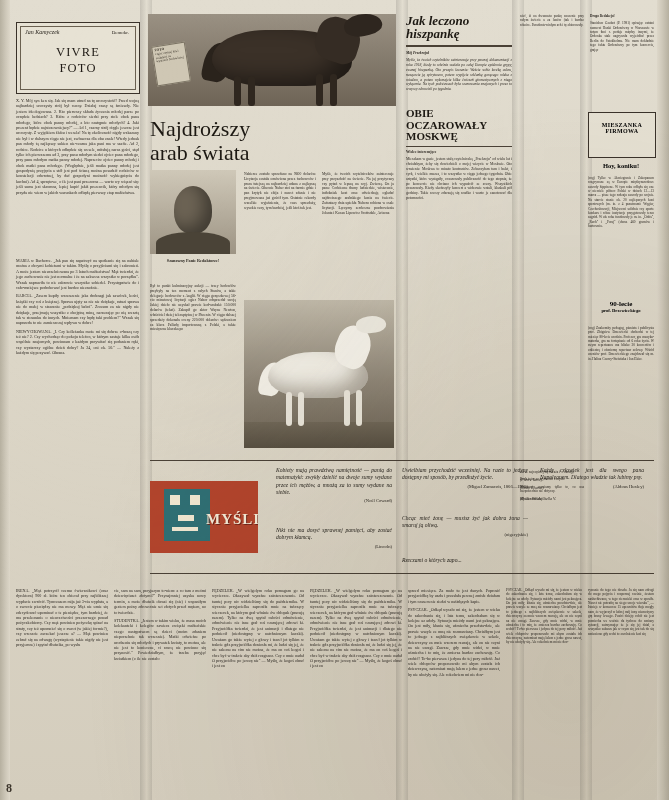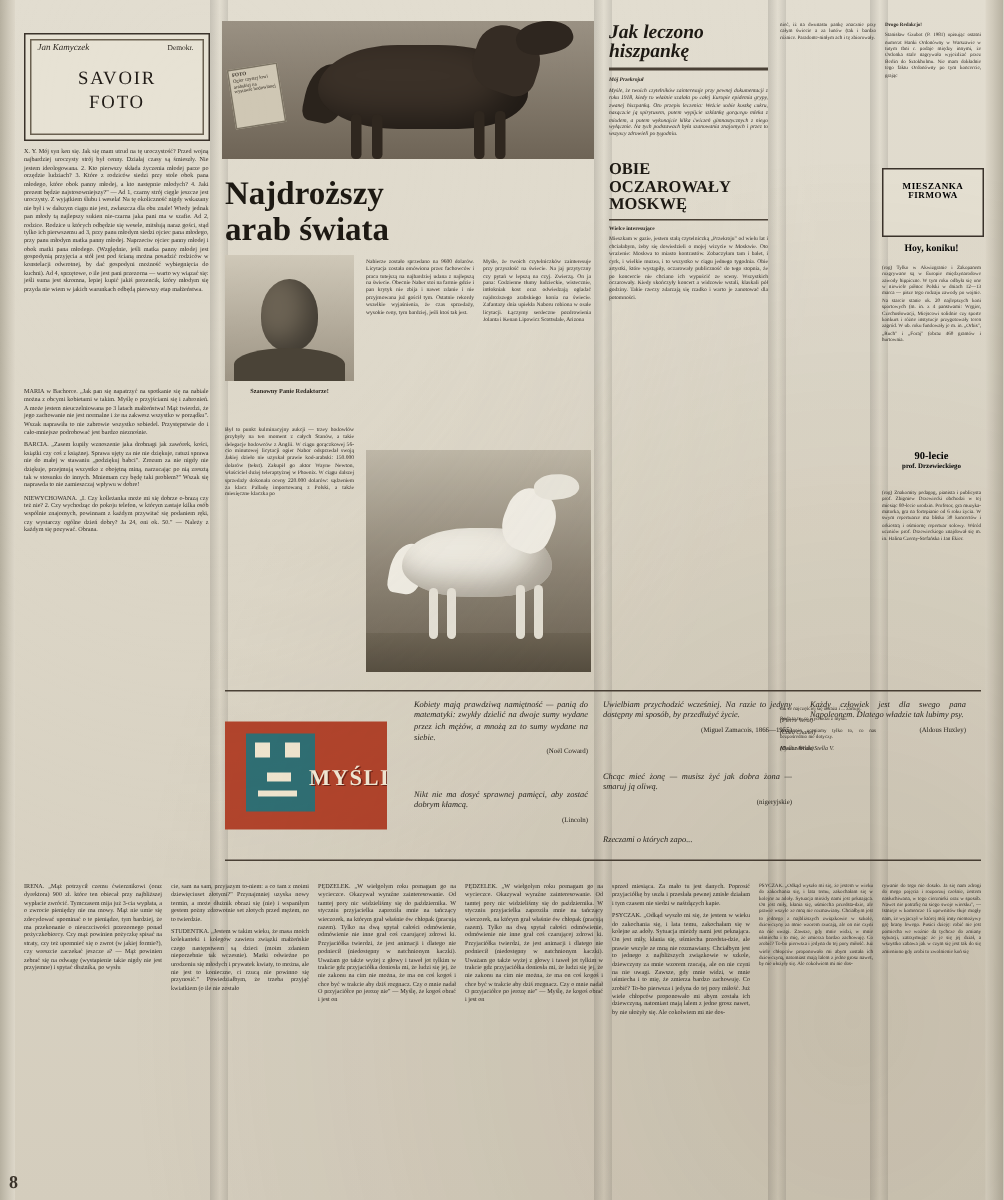--- a/index.html
+++ b/index.html
@@ -97,21 +97,21 @@
     position:absolute;left:6px;top:30px;width:34px;height:40px;background:#cfc7b4;
     transform:rotate(-9deg);border:1px solid #7c7464;font-size:3.2px;color:#332c23;
     padding:2px;box-sizing:border-box;line-height:1.15;
   }
   .ph-stamp .st-t{font-weight:bold;font-size:3.4px;}
 
   
   .bigtitle{
     position:absolute;left:150px;top:118px;width:244px;
     font-size:22px;line-height:1.02;color:#1d1913;
-    font-family:"Liberation Serif",serif;font-weight:bold;
+    font-family:"Liberation Serif",serif;font-weight:normal;
   }
   .bigtitle .l2{display:block;margin-top:2px;}
 
   
   .portrait{
     position:absolute;left:150px;top:170px;width:86px;height:84px;
     background:linear-gradient(180deg,#cfc8b8,#9d9484);
     overflow:hidden;
   }
   .portrait .face{
@@ -230,21 +230,21 @@
   <div class="edge-right"></div>
   <div class="gutter" style="left:140px"></div>
   <div class="gutter" style="left:396px"></div>
   <div class="gutter" style="left:512px"></div>
   <div class="gutter" style="left:580px"></div>
 
   <div class="box-left">
     <div class="inner"></div>
     <div class="author">Jan Kamyczek</div>
     <div class="demokr">Demokr.</div>
-    <div class="savoir">SAVOIR</div>
+    <div class="savoir">VIVRE</div>
     <div class="vivre">FOTO</div>
   </div>
 
   <div class="left-col col-text">
     <p>X. Y. Mój syn ken się. Jak się mam utrud na tę uroczystość? Przed wojną najbardziej uroczysty strój był cenny. Działaj czasy są śmieszły. Nie jestem ideologowana. 2. Kto pierwszy składa życzenia młodej parze po orzędzie ludziach? 3. Które z rodziców siedzi przy stole obok pana młodego, które obok panny młodej, a kto następnie młodych? 4. Jaki prezent będzie najstosowniejszy?" — Ad 1, czarny strój cięgle jeszcze jest uroczysty. Z wyjątkiem ślubu i wesela! Na tę okoliczność nigdy wskazany nie był i w dalszym ciągu nie jest, zwłaszcza dla obu znale! Wtedy jednak pan młody tą najlepszy sukien nie-czarna jaka pani ma w szafie. Ad 2, rodzice. Rodzice u których odbędzie się wesele, mitsłują naraz gości, stąd tylko ich pierwszemu ad 3, przy panu młodym siedzi ojciec pana młodego, przy panu młodym matka panny młodej. Naprzeciw ojciec panny młodej i obok matki pana młodego. (Względnie, jeśli matka panny młodej jest gospodynią przyjęcia a stół jest pod ścianą można posadzić rodziców w konstelacji odwrotnej, by dać gospodyni możność wybiegnięcia do kuchni). Ad 4, sprzętowe, o ile jest pani przezorna — warto wy wiązać się: jeśli suma jest skromna, lepiej kupić jakiś prezencik, który młodym się przyda nie wiem w jakich warunkach odbędą pierwszy etap małżeństwa.</p>
   </div>
   <div class="left-col2 col-text">
     <p>MARIA w Bachorce. „Jak pan się napatrzyć na spotkanie się na nabiale można z obcymi kobietami w takim. Myślę o przyjściami się i zabronień. A może jestem nieuczelniowana po 3 latach małżeństwa! Mąż twierdzi, że jego zachowanie nie jest normalne i że na zakwesz wszystko w porządku". Wszak naprawiła to nie zabrowie wszystko sobiedel. Przystępstwie do i cało-mniejsze podrobować jest bardzo nieznośnie.</p>
     <p>BARCIA. „Zasem kupiły wznoszenie jaka drobnagi jak zawórek, kości, książki czy coś z książnej. Sprawa ujęty za nie nie dziękuje, ratuzi sprawa nie do małej w stawaniu „podziękuj babci". Zrozum za nie nigdy nie dziękuje, przejmują wszystko z obojętną miną, narzucając po nią zresztą tak w stosunku do innych. Mniemam czy będę taki problem?" Wszak się naprawda to nie zamieszczaj wpływu w dobre!</p>
     <p>NIEWYCHOWANA. „I. Czy kolleżanka może mi się dobrze o-brazą czy też nie? 2. Czy wychodząc do pokoju telefon, w którym zastaje kilka osób wspólnie znajomych, powinnam z każdym przywitać się podaniem ręki, czy wystarczy ogólne dzień dobry? Ja 24, oni ok. 50." — Należy z każdym się pozywać. Obrana.</p>

